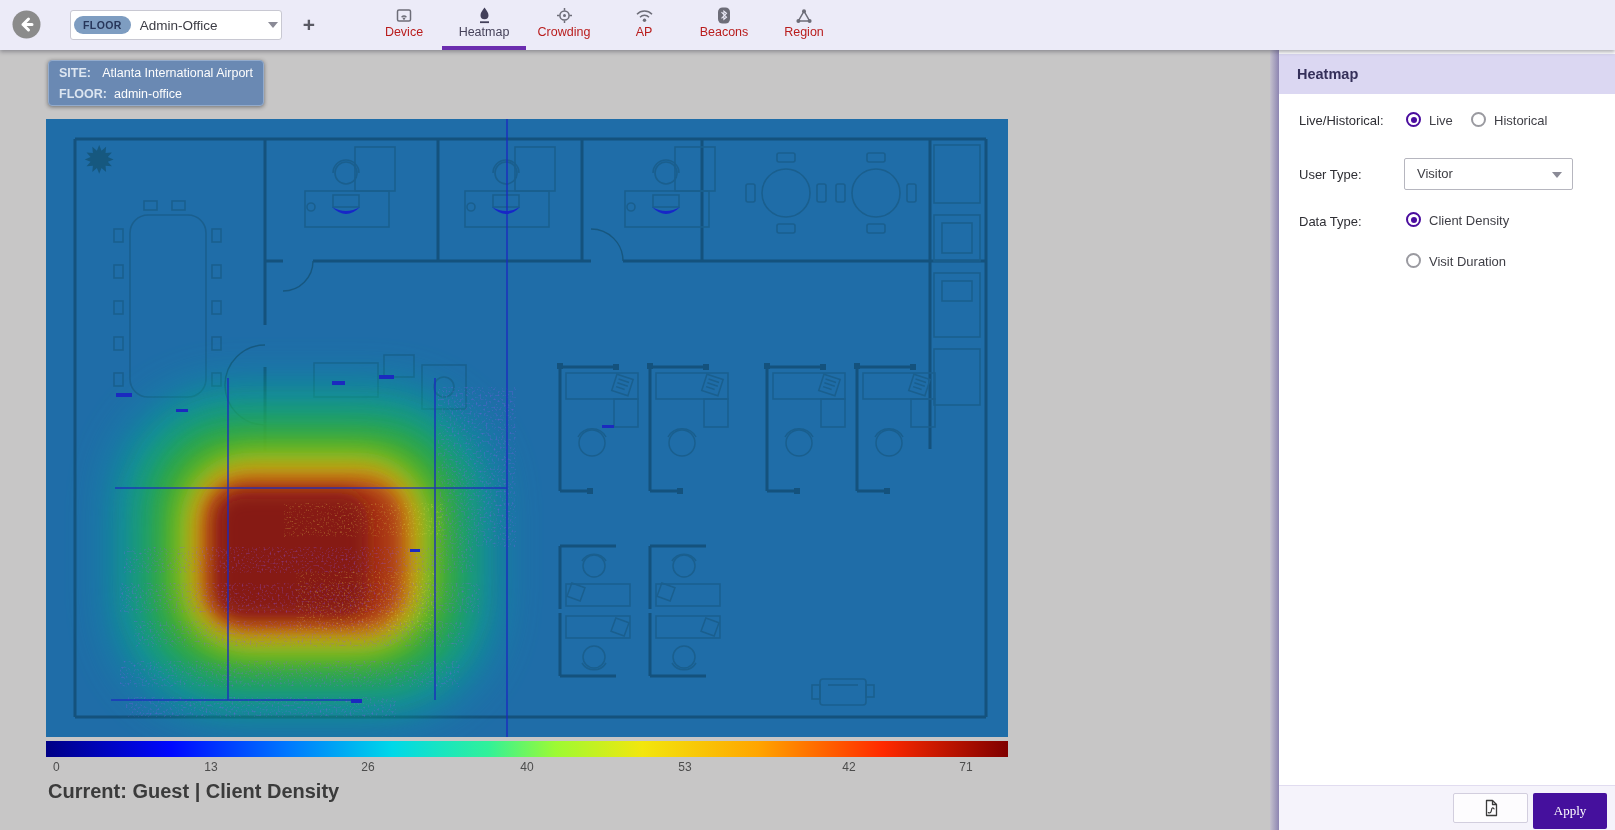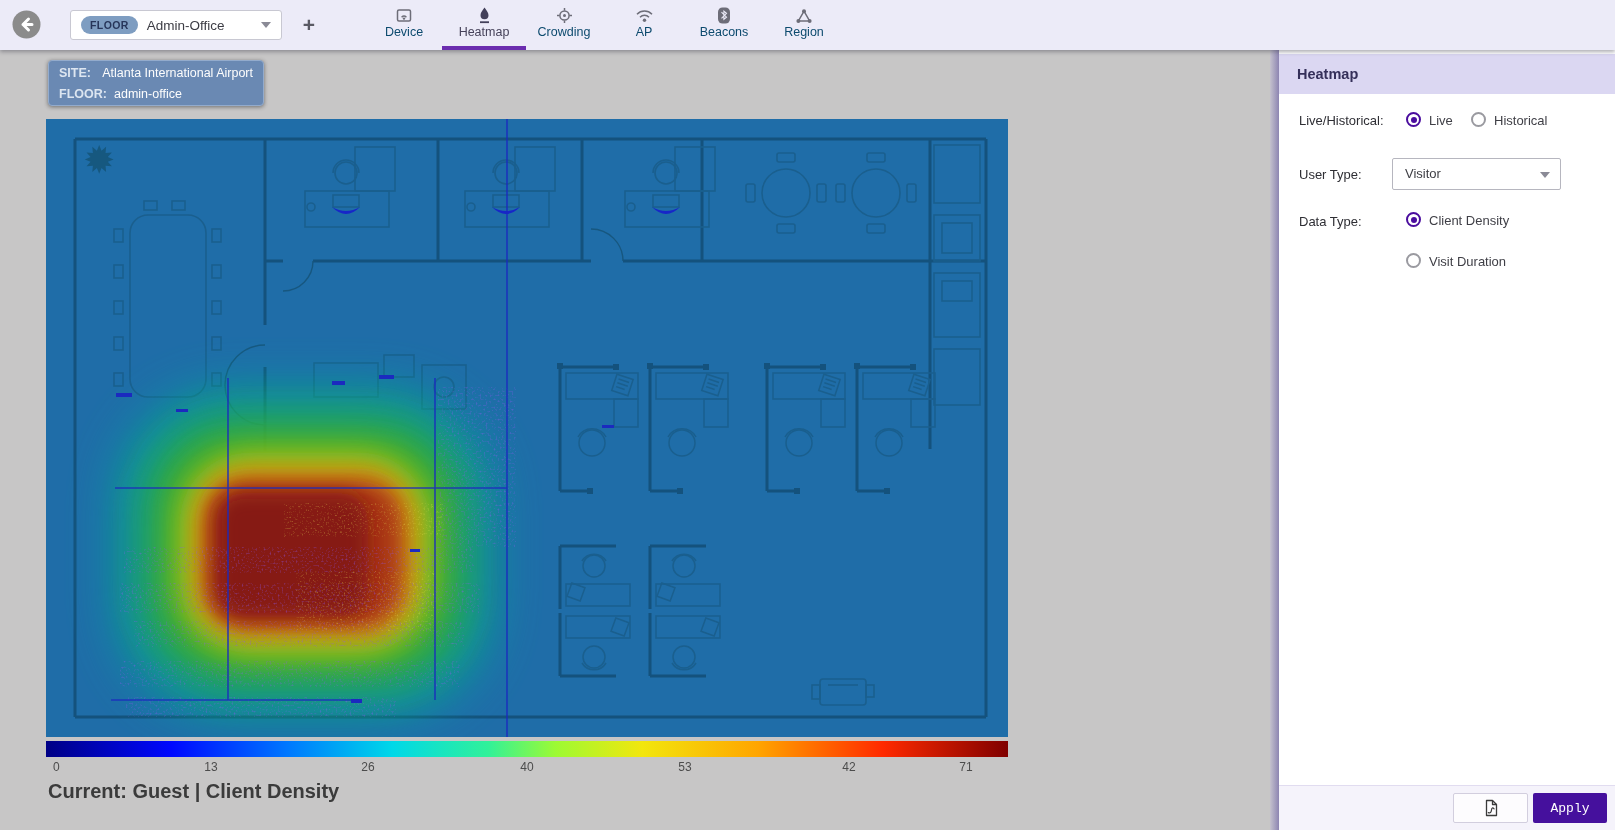--- a/index.html
+++ b/index.html
@@ -10,42 +10,42 @@
   }
   
   .topbar{
     position:absolute;left:0;top:0;width:1615px;height:50px;
     background:#ecebf8;box-shadow:0 2px 4px rgba(70,70,85,.45);z-index:10;
   }
   .back-btn{position:absolute;left:12px;top:10px;width:29px;height:29px;cursor:pointer}
   .floor-select{
     position:absolute;left:70px;top:10px;width:212px;height:30px;box-sizing:border-box;
     background:#fff;border:1px solid #c8c8d2;border-radius:3px;
-    display:flex;align-items:center;padding:0 10px;cursor:pointer;
+    display:flex;align-items:center;padding:0 3px;cursor:pointer;
   }
   .floor-pill{
     background:#7e9dc1;color:#27365a;font-size:10.5px;font-weight:bold;
     padding:3px 9px;border-radius:10px;letter-spacing:.4px;
   }
   .floor-value{margin-left:9px;font-size:13.5px;color:#3c3c44}
   .chev-down{
     margin-left:auto;width:0;height:0;border-left:5px solid transparent;
     border-right:5px solid transparent;border-top:6px solid #8a8a96;
   }
   .add-btn{
     position:absolute;left:296px;top:10px;width:26px;height:30px;text-align:center;
     font-size:21px;font-weight:bold;color:#5a5a64;line-height:30px;cursor:pointer;
   }
   .tabs{position:absolute;left:364px;top:0;height:50px;display:flex}
   .tab{
     position:relative;width:80px;height:50px;display:flex;flex-direction:column;
     align-items:center;padding-top:7px;box-sizing:border-box;cursor:pointer;
   }
   .tab .ticon{height:17px;display:flex;align-items:center}
-  .tab .tlabel{font-size:12.5px;color:#0c4a6e;margin-top:1px}
+  .tab .tlabel{font-size:12.5px;color:#b91c1c;margin-top:1px}
   .tab.active .tlabel{color:#46425a}
   .tab.active .tab-underline{
     position:absolute;left:-2px;bottom:0;width:84px;height:4px;background:#6b2daf;
   }
   .ticon svg .st{stroke:#6d6d78;fill:none;stroke-width:1.5}
   .ticon svg .fl{fill:#6d6d78}
   .tab.active .ticon svg .fl{fill:#43405a}
 
   
   .content{position:absolute;left:0;top:50px;width:1270px;height:780px;background:#c7c6c6}
@@ -90,37 +90,37 @@
   .radio{
     position:absolute;width:15px;height:15px;box-sizing:border-box;border-radius:50%;
     border:2px solid #9a9aa0;background:#fff;cursor:pointer;
   }
   .radio.checked{border-color:#4a0d9e}
   .radio.checked::after{
     content:"";position:absolute;left:2.5px;top:2.5px;right:2.5px;bottom:2.5px;
     background:#4a0d9e;border-radius:50%;
   }
   .select-box{
-    position:absolute;left:113px;top:108px;width:169px;height:32px;box-sizing:border-box;
+    position:absolute;left:125px;top:108px;width:169px;height:32px;box-sizing:border-box;
     background:#fff;border:1px solid #b6b6bf;border-radius:2px;cursor:pointer;
   }
   .select-box .sel-val{font-size:13px;color:#3e3e44;line-height:30px;padding-left:12px}
   .select-box .chev-down{position:absolute;right:10px;top:13px;margin:0}
   .panel-footer{
     position:absolute;left:0;right:0;bottom:0;height:44px;
     background:#f5f3fb;border-top:1px solid #e1dcf0;
   }
   .pdf-btn{
     position:absolute;right:87px;top:7px;width:75px;height:30px;box-sizing:border-box;
     background:#fdfcfe;border:1px solid #d2cede;border-radius:2px;cursor:pointer;
     display:flex;align-items:center;justify-content:center;
   }
   .apply-btn{
-    position:absolute;right:8px;top:7px;width:74px;height:30px;border:none;border-radius:2px;
-    background:#45109d;color:#fff;font-size:13px;font-family:Liberation Mono, monospace;
+    position:absolute;right:8px;top:7px;width:74px;height:36px;border:none;border-radius:2px;
+    background:#45109d;color:#fff;font-size:13px;font-family:Liberation Serif, serif;
     cursor:pointer;
   }
 </style>
 </head>
 <body>
 
 <header class="topbar">
   <div class="back-btn">
     <svg width="29" height="29" viewBox="0 0 29 29">
       <circle cx="14.5" cy="14.5" r="14" fill="#8b8b8b"></circle>

